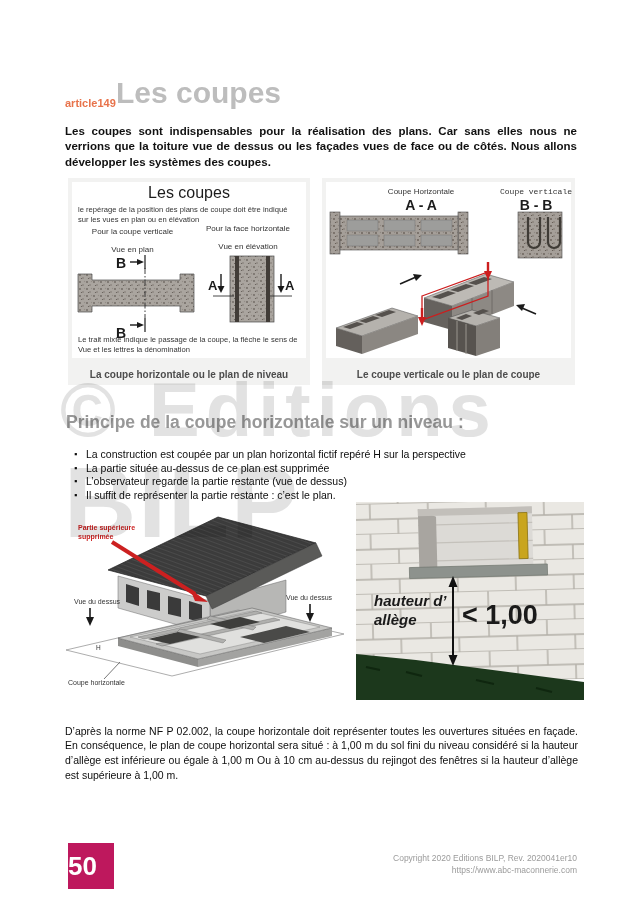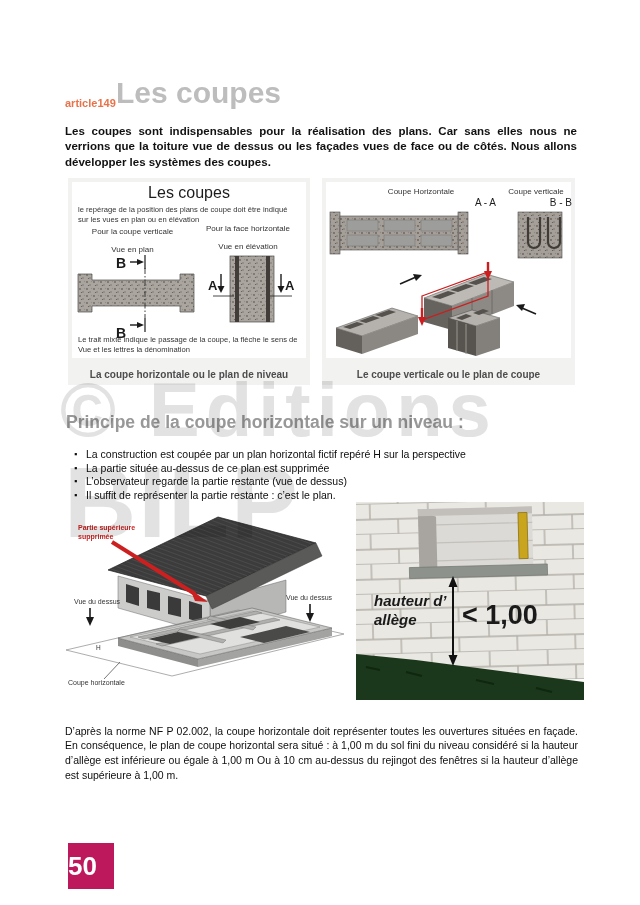--- a/index.html
+++ b/index.html
@@ -24,21 +24,21 @@
   .fig-inner{position:absolute;left:4px;top:4px;background:#ffffff;}
   .figbox.left .fig-inner{width:234px;height:176px;}
   .figbox.right .fig-inner{width:245px;height:176px;}
   .fl-title{position:absolute;left:0;top:6px;width:242px;text-align:center;font-size:16px;color:#1c1c1c;}
   .fl-sub{position:absolute;left:10px;top:27px;width:222px;font-size:7.6px;line-height:9.5px;color:#333;}
   .fl-colhead{position:absolute;font-size:8px;color:#333;text-align:center;}
   .fl-note{position:absolute;left:10px;top:157px;width:224px;font-size:7.6px;line-height:9.5px;color:#333;}
   .fig-caption{position:absolute;left:0;bottom:5px;width:100%;text-align:center;
                font-size:10px;font-weight:bold;color:#4d4d4d;}
   .fr-label{position:absolute;font-size:8px;color:#333;text-align:center;}
-  .fr-ref{position:absolute;font-size:10px;font-weight:normal;color:#1c1c1c;text-align:right;}
+  .fr-ref{position:absolute;font-size:14px;font-weight:bold;color:#1c1c1c;text-align:center;}
   .absvg{position:absolute;}
   
   .wm{position:absolute;z-index:5;color:#e2e2e2;mix-blend-mode:multiply;font-weight:bold;
       white-space:nowrap;pointer-events:none;line-height:1;}
   .wm1{left:60px;top:372px;font-size:76px;letter-spacing:6px;}
   .wm2{left:64px;top:452px;font-size:100px;letter-spacing:2px;}
   
   .section-heading{position:absolute;left:66px;top:412px;font-size:17.5px;font-weight:bold;color:#989898;z-index:2;}
   .bullets{position:absolute;left:66px;top:440px;width:514px;margin:8px;padding:0;list-style:none;z-index:2;}
   .bullets li{position:relative;padding-left:12px;font-size:10.5px;line-height:13.5px;color:#0d0d0d;}
@@ -114,21 +114,21 @@
     </svg>
 
     <div class="fl-note">Le trait mixte indique le passage de la coupe, la flèche le sens de Vue et les lettres la dénomination</div>
     <div class="fig-caption">La coupe horizontale ou le plan de niveau</div>
   </div>
 
   <div class="figbox right">
     <div class="fig-inner"></div>
     <div class="fr-label" style="left:24px;top:9px;width:150px;">Coupe Horizontale</div>
     <div class="fr-ref" style="left:24px;top:19px;width:150px;">A - A</div>
-    <div class="fr-label" style="left:178px;top:9px;width:72px;">Coupe verticale</div>
+    <div class="fr-label" style="left:178px;top:9px;width:72px;font-family:Liberation Mono, monospace;">Coupe verticale</div>
     <div class="fr-ref" style="left:178px;top:19px;width:72px;">B - B</div>
 
     <svg class="absvg" style="left:4px;top:32px;" width="245" height="148" viewBox="0 0 245 148">
       <defs>
         <pattern id="sp2" width="7" height="7" patternUnits="userSpaceOnUse">
           <rect width="7" height="7" fill="#a59f99"></rect>
           <circle cx="1" cy="2" r=".9" fill="#685f58"></circle>
           <circle cx="4" cy="5" r=".8" fill="#7a716a"></circle>
           <circle cx="5.5" cy="1.5" r=".7" fill="#8f8categ881" fill-opacity="0"></circle>
           <circle cx="5.5" cy="1.5" r=".7" fill="#8f8881"></circle>
@@ -288,14 +288,18 @@
     <text x="18" y="104" font-size="15" font-weight="bold" font-style="italic" fill="#1a1a1a">hauteur d’</text>
     <text x="18" y="123" font-size="15" font-weight="bold" font-style="italic" fill="#1a1a1a">allège</text>
     <text x="106" y="122" font-size="27" font-weight="bold" fill="#1a1a1a">&lt; 1,00</text>
   </svg>
 
   <p class="norm">D’après la norme NF P 02.002, la coupe horizontale doit représenter toutes les ouvertures situées en façade. En conséquence, le plan de coupe horizontal sera situé : à 1,00 m du sol fini du niveau considéré si la hauteur d’allège est inférieure ou égale à 1,00 m Ou à 10 cm au-dessus du rejingot des fenêtres si la hauteur d’allège est supérieure à 1,00 m.</p>
 
   <div class="pagenum-box">
     <span class="pagenum">50</span>
   </div>
+  <div class="copyright">
+    <div>Copyright 2020 Editions BILP, Rev. 2020041er10</div>
+    <div>https://www.abc-maconnerie.com</div>
+  </div>
 
 </div>
 
 </body></html>

